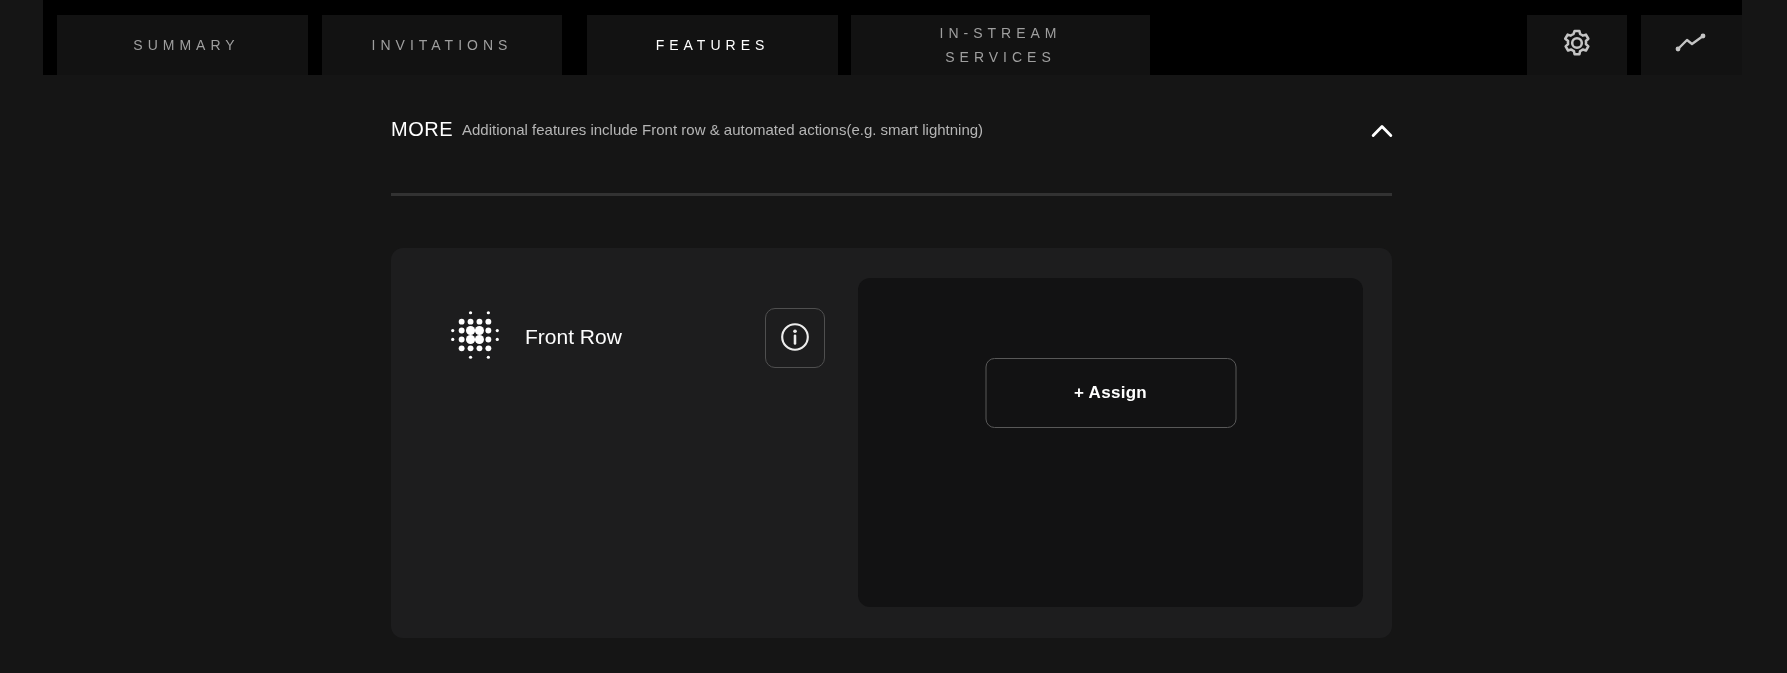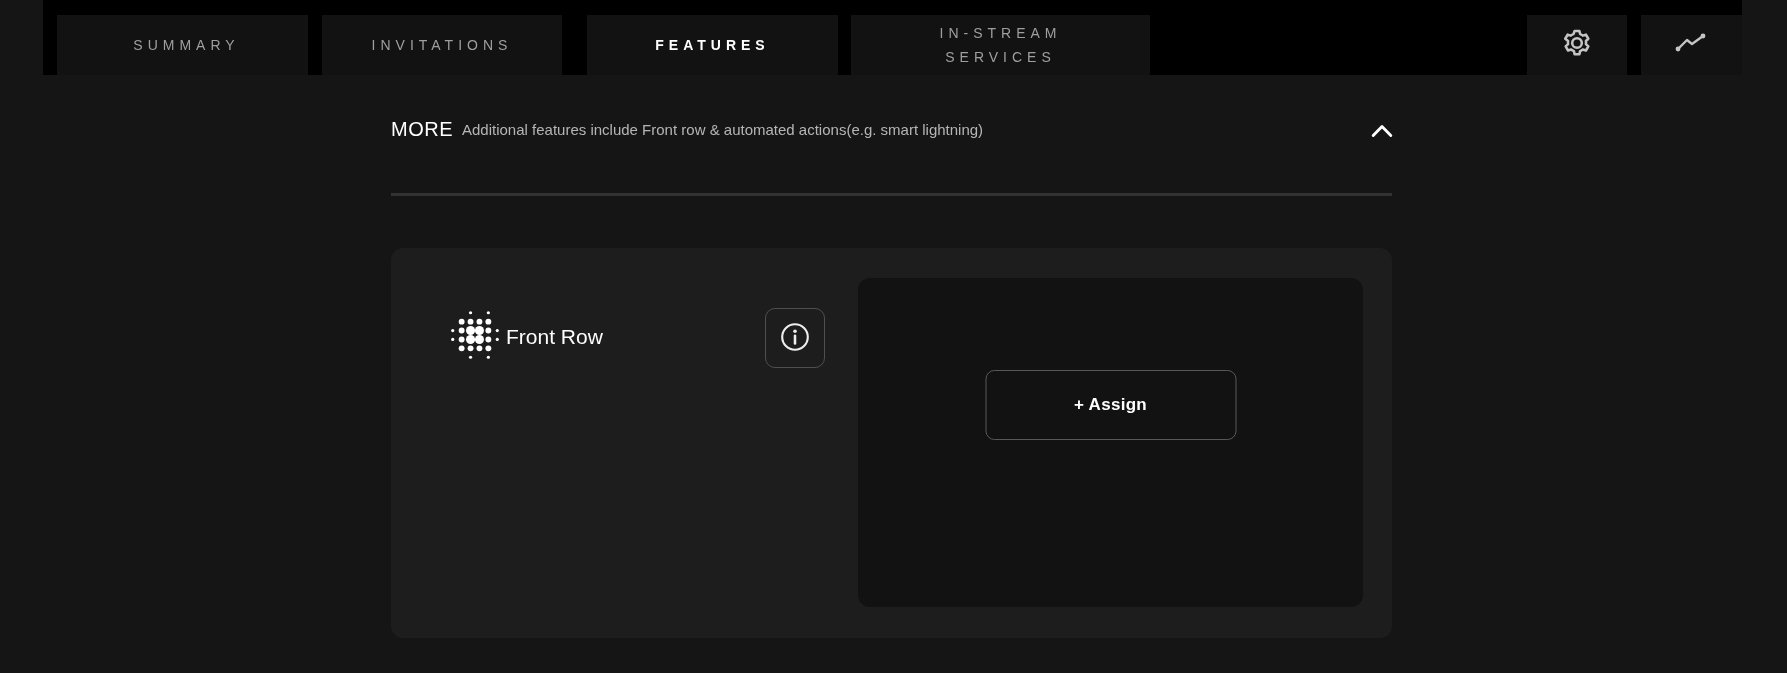--- a/index.html
+++ b/index.html
@@ -8,21 +8,21 @@
   .canvas{ position:relative; width:1787px; height:673px; background:#151515; overflow:hidden; }
 
   
   .header-bar{ position:absolute; left:43px; top:0; width:1699px; height:75px; background:#000; }
   .tab{
     position:absolute; top:15px; height:60px; background:#121212;
     display:flex; align-items:center; justify-content:center;
     color:#9f9f9f; font-size:14px; letter-spacing:5px; font-weight:400;
     text-align:center; cursor:pointer; user-select:none;
   }
-  .tab.active{ color:#ffffff; font-weight:700; }
+  .tab.active{ color:#ffffff; font-weight:400; }
   .tab-0{ left:14px;  width:251px;padding-left:8px; }
   .tab-1{ left:279px; width:240px; }
   .tab-2{ left:544px; width:251px; }
   .tab-3{ left:808px; width:299px; }
   .tab-3 .tab-label{ max-width:170px; line-height:1.75; }
   .icon-tab{
     position:absolute; top:15px; height:60px; width:100px; background:#121212;
     display:flex; align-items:center; justify-content:center; cursor:pointer;
   }
   .icon-tab-gear{ left:1484px; }
@@ -41,38 +41,38 @@
     display:flex; align-items:center; justify-content:center;
   }
   .divider{ position:absolute; left:391px; top:193px; width:1001px; height:3px; background:#323232; }
 
   
   .card{
     position:absolute; left:391px; top:248px; width:1001px; height:390px;
     background:#1d1d1e; border-radius:12px;
   }
   .feature-head{ position:absolute; left:57px; top:62px; height:54px; display:flex; align-items:center; }
-  .feature-title{ color:#fdfdfd; font-size:21px; font-weight:500; margin-left:4px; }
+  .feature-title{ color:#fdfdfd; font-size:21px; font-weight:500; margin-left:23px; }
   .info-btn{
     position:absolute; left:374px; top:60px; width:60px; height:60px;
     border:1px solid #4f4f4f; border-radius:10px; background:transparent;
     display:flex; align-items:center; justify-content:center; cursor:pointer;
   }
   .feature-desc{
     position:absolute; left:59px; top:168px; width:240px;
     color:#9a9a9a; font-size:15px; line-height:23.5px; font-weight:400;
   }
 
   
   .inner-panel{
     position:absolute; left:467px; top:30px; width:505px; height:329px;
     background:#121213; border-radius:12px;
   }
   .assign-btn{
-    position:absolute; left:50%; transform:translateX(-50%); top:92px;
+    position:absolute; left:50%; transform:translateX(-50%); top:80px;
     width:251px; height:70px; background:transparent;
     border:1px solid #585858; border-radius:9px;
     color:#ffffff; font-size:17px; font-weight:600; letter-spacing:0.3px;
     font-family:"Liberation Sans", sans-serif; cursor:pointer;
   }
 </style>
 </head>
 <body>
 
 <div class="canvas">

